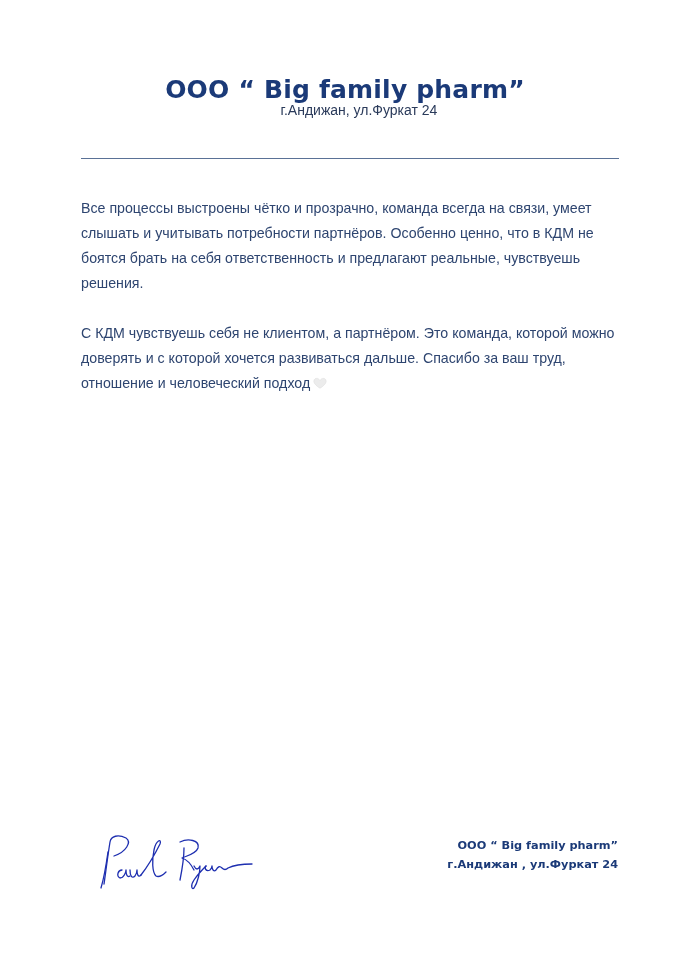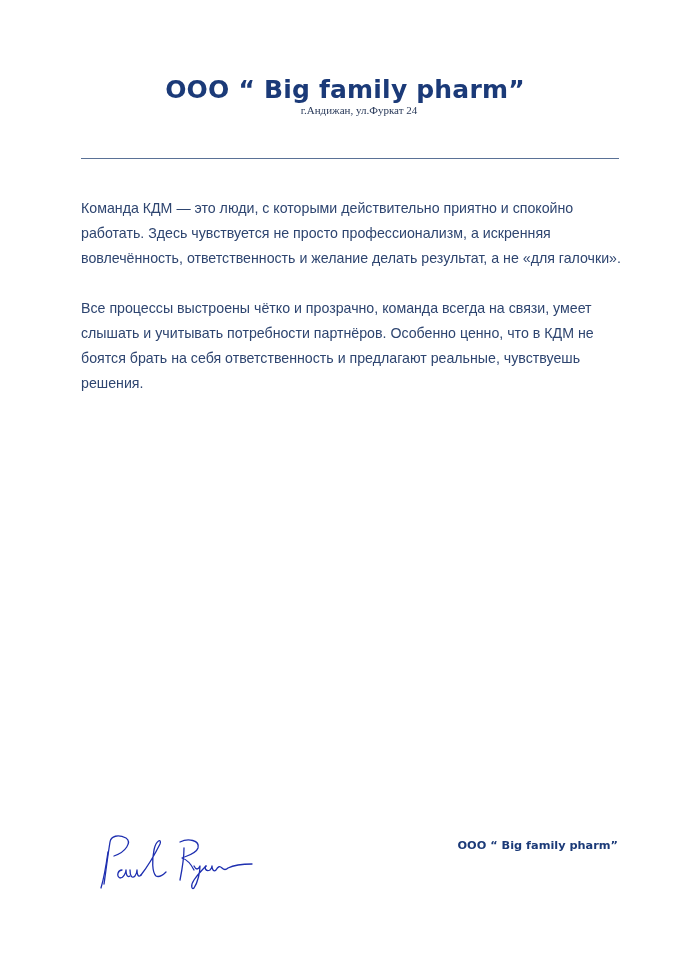--- a/index.html
+++ b/index.html
@@ -24,22 +24,22 @@
     .company-title {
       font-family: "DejaVu Sans", "Liberation Sans", sans-serif;
       font-weight: bold;
       font-size: 25px;
       color: #1b3a78;
       letter-spacing: 0.2px;
       line-height: 32px;
       margin-left: 2px;
     }
     .company-address {
-      font-family: Liberation Serif, serif;
-      font-size: 11px;
+      font-family: Liberation Sans, sans-serif;
+      font-size: 14px;
       color: #2a3a5a;
       line-height: 12px;
       margin-top: -2px;
       margin-left: 30px;
     }
     .divider {
       position: absolute;
       left: 81px;
       top: 158px;
       width: 538px;
@@ -89,22 +89,24 @@
 <body>
 
 <div class="header">
   <div class="company-title">ООО “ Big family pharm”</div>
   <div class="company-address">г.Андижан, ул.Фуркат 24</div>
 </div>
 
 <div class="divider"></div>
 
 <div class="body-text">
-  <p>Команда КДМ — это люди, с которыми действительно приятно и спокойно работать. Здесь чувствуется не просто профессионализм, а искренняя вовлечённость, ответственность и желание делать результат, а не «для галочки».</p>
   <p>Все процессы выстроены чётко и прозрачно, команда всегда на связи, умеет слышать и учитывать потребности партнёров. Особенно ценно, что в КДМ не боятся брать на себя ответственность и предлагают реальные, чувствуешь решения.</p>
+  <p><span>С КДМ чувствуешь себя не клиентом, а партнёром. Это команда, которой можно доверять и с которой хочется развиваться дальше. Спасибо за ваш труд, отношение и человеческий подход</span><span class="heart-icon"><svg width="14" height="14" viewBox="0 0 24 24">
+          <path d="M12 21s-7.5-4.6-10-9.2C0.3 8.4 2.2 4 6.3 4c2.4 0 4 1.4 5.7 3.4C13.7 5.4 15.3 4 17.7 4c4.1 0 6 4.4 4.3 7.8C19.5 16.4 12 21 12 21z" fill="#ececec" stroke="#dcdcdc" stroke-width="0.8"></path>
+        </svg></span></p>
 </div>
 
 <div class="signature">
   <svg width="160" height="70" viewBox="0 0 160 70" fill="none" stroke="#1e2fb0" stroke-width="1.3" stroke-linecap="round" stroke-linejoin="round">
 
     <path d="M8 58 C10 44, 12 28, 14 16 C15 10, 22 8, 30 12 C36 16, 30 26, 18 30"></path>
     <path d="M5 62 C8 52, 10 40, 12 26"></path>
 
     <path d="M26 44 C22 44, 20 50, 24 52 C28 52, 30 46, 30 44 C30 48, 31 52, 34 50"></path>
 
@@ -116,13 +118,14 @@
     <path d="M84 16 C92 12, 104 14, 102 22 C100 28, 90 30, 86 32 C92 34, 96 40, 98 44"></path>
 
     <path d="M98 40 C100 44, 102 44, 104 40 C104 46, 102 56, 98 62 C96 64, 94 60, 98 54 C102 48, 106 44, 110 40"></path>
 
     <path d="M110 40 C108 42, 110 46, 114 44 C116 42, 116 40, 116 40 C116 44, 118 46, 120 44 C122 40, 124 40, 126 42 C128 44, 130 44, 132 42 C136 40, 146 38, 156 38"></path>
   </svg>
 </div>
 
 <div class="footer-block">
   <div>ООО “ Big family pharm”</div>
+  <div>г.Андижан , ул.Фуркат 24</div>
 </div>
 
 </body></html>

